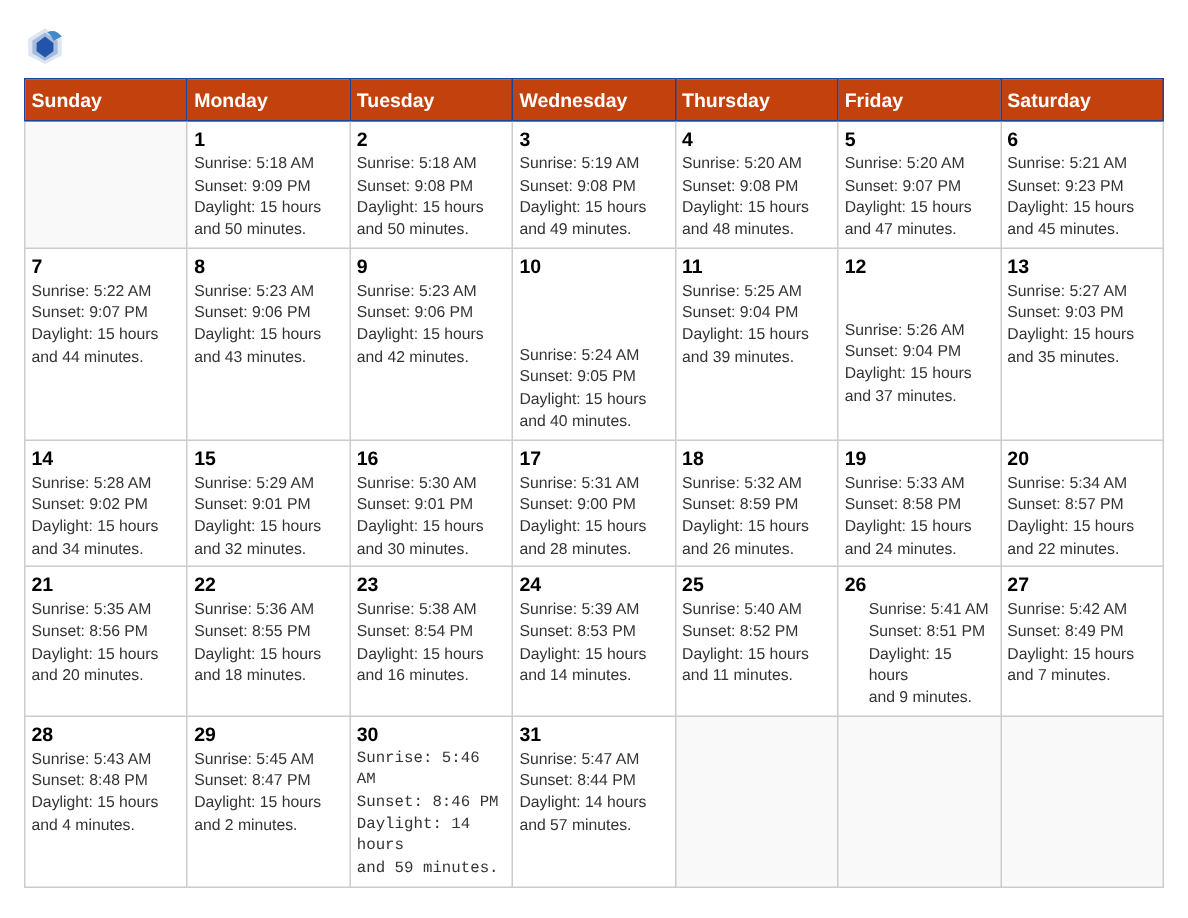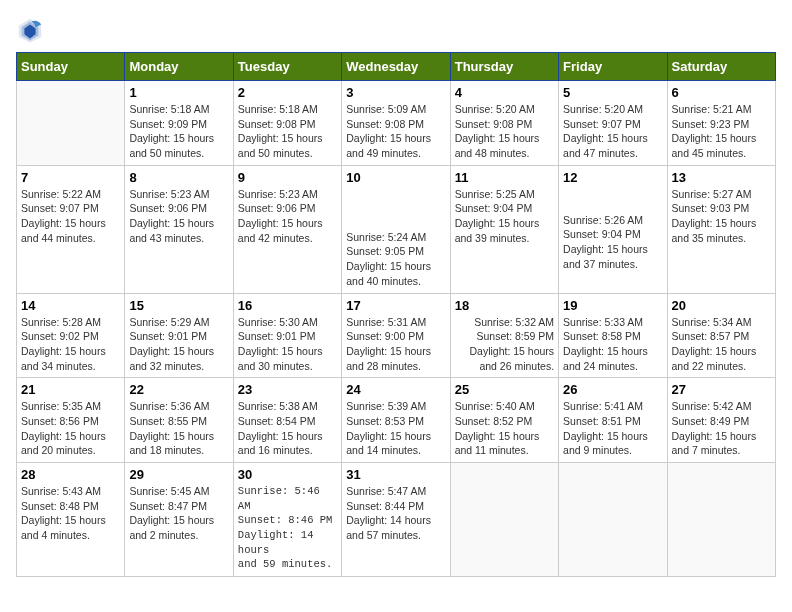--- a/index.html
+++ b/index.html
@@ -36,21 +36,21 @@
     .calendar-subtitle {
       font-size: 15px;
       color: #444;
     }
     .calendar-table {
       width: 100%;
       border-collapse: collapse;
       font-size: 11px;
     }
     .calendar-table th {
-      background: #4d7c0f;
+      background: #c2410c;
       color: #fff;
       padding: 6px 4px;
       text-align: left;
       font-size: 13px;
       font-weight: bold;
       border: 1px solid #1a4499;
     }
     .calendar-table td {
       border: 1px solid #ccc;
       vertical-align: top;
@@ -123,21 +123,21 @@
         </td>
         <td>
           <span class="day-number">2</span>
           <div class="day-info" style="white-space: pre-line;">Sunrise: 5:18 AM
 Sunset: 9:08 PM
 Daylight: 15 hours
 and 50 minutes.</div>
         </td>
         <td>
           <span class="day-number">3</span>
-          <div class="day-info" style="white-space: pre-line;">Sunrise: 5:09 AM
+          <div class="day-info" style="white-space: pre-line;">Sunrise: 5:19 AM
 Sunset: 9:08 PM
 Daylight: 15 hours
 and 49 minutes.</div>
         </td>
         <td>
           <span class="day-number">4</span>
           <div class="day-info" style="white-space: pre-line;">Sunrise: 5:20 AM
 Sunset: 9:08 PM
 Daylight: 15 hours
 and 48 minutes.</div>
@@ -232,21 +232,21 @@
         </td>
         <td>
           <span class="day-number">17</span>
           <div class="day-info" style="white-space: pre-line;">Sunrise: 5:31 AM
 Sunset: 9:00 PM
 Daylight: 15 hours
 and 28 minutes.</div>
         </td>
         <td>
           <span class="day-number">18</span>
-          <div class="day-info" style="white-space: pre-line; text-align: right;">Sunrise: 5:32 AM
+          <div class="day-info" style="white-space: pre-line;">Sunrise: 5:32 AM
 Sunset: 8:59 PM
 Daylight: 15 hours
 and 26 minutes.</div>
         </td>
         <td>
           <span class="day-number">19</span>
           <div class="day-info" style="white-space: pre-line;">Sunrise: 5:33 AM
 Sunset: 8:58 PM
 Daylight: 15 hours
 and 24 minutes.</div>
@@ -290,21 +290,21 @@
         </td>
         <td>
           <span class="day-number">25</span>
           <div class="day-info" style="white-space: pre-line;">Sunrise: 5:40 AM
 Sunset: 8:52 PM
 Daylight: 15 hours
 and 11 minutes.</div>
         </td>
         <td>
           <span class="day-number">26</span>
-          <div class="day-info" style="white-space: pre-line;">Sunrise: 5:41 AM
+          <div class="day-info" style="white-space: pre-line; margin-left: 16px;">Sunrise: 5:41 AM
 Sunset: 8:51 PM
 Daylight: 15 hours
 and 9 minutes.</div>
         </td>
         <td>
           <span class="day-number">27</span>
           <div class="day-info" style="white-space: pre-line;">Sunrise: 5:42 AM
 Sunset: 8:49 PM
 Daylight: 15 hours
 and 7 minutes.</div>

